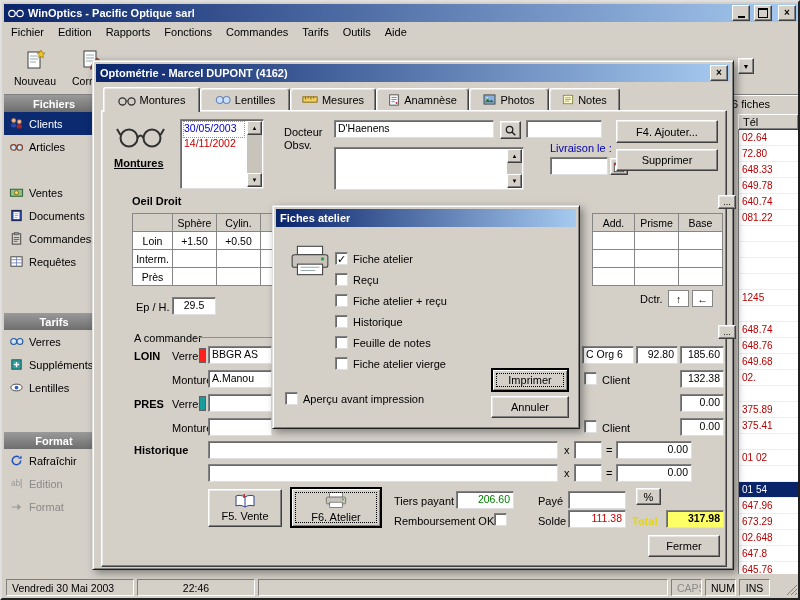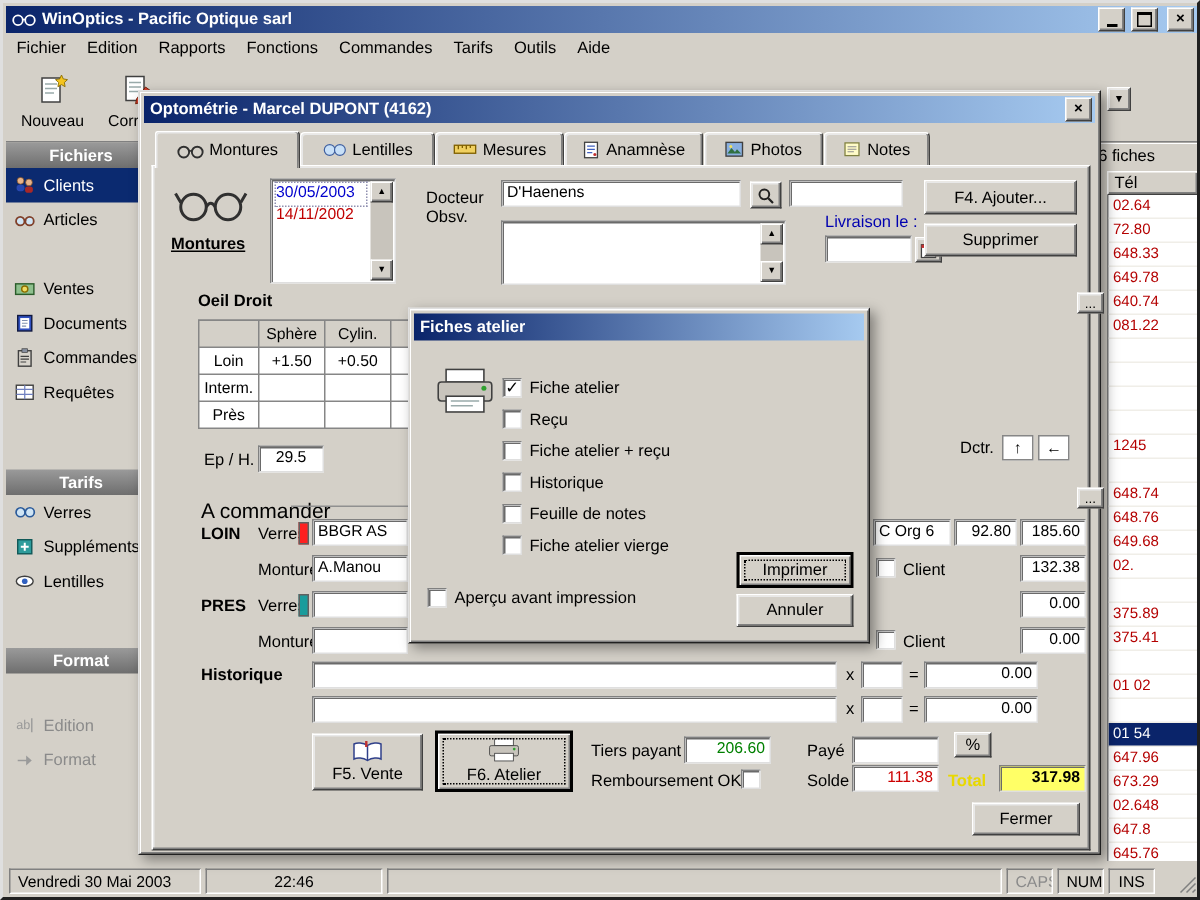--- a/index.html
+++ b/index.html
@@ -212,20 +212,29 @@
     <div class="sitem" style="top:281px">
       <span>
           <svg width="15" height="15" viewBox="0 0 16 16">
             <ellipse cx="8" cy="8" rx="6" ry="3.6" fill="#fff" stroke="#404040"></ellipse>
             <circle cx="8" cy="8" r="2" fill="#3060c0"></circle>
           </svg>
         </span>
       <span>Lentilles</span>
     </div>
     <div class="shead" style="top:337px">Format</div>
+    <div class="sitem" style="top:354px">
+      <span>
+          <svg width="15" height="15" viewBox="0 0 16 16">
+            <path d="M12.5 8a4.5 4.5 0 1 1-1.8-3.6" fill="none" stroke="#2050c0" stroke-width="1.6"></path>
+            <path d="M13.4 2.6v3.6h-3.6z" fill="#2050c0"></path>
+          </svg>
+        </span>
+      <span>Rafraîchir</span>
+    </div>
     <div class="sitem dis" style="top:377px">
       <span>
           <svg width="15" height="15" viewBox="0 0 16 16">
             <text x="2" y="11" font-size="9" fill="#9a9a9a">ab</text>
             <path d="M13 3v10" stroke="#9a9a9a"></path>
           </svg>
         </span>
       <span>Edition</span>
     </div>
     <div class="sitem dis" style="top:400px">
@@ -417,28 +426,42 @@
         <div class="gcell"></div>
         <div class="gcell"></div>
         <div class="gcell">Près</div>
         <div class="gcell"></div>
         <div class="gcell"></div>
         <div class="gcell"></div>
       </div>
       <div class="lbl" style="left:34px;top:190px">Ep / H.</div>
       <div class="field" style="left:70px;top:186px;width:44px;height:18px;text-align:center">29.5</div>
 
+      <div class="grid" style="left:490px;top:102px;grid-template-columns:41px 43px 43px;grid-template-rows:17px 17px 17px 17px">
+        <div class="gcell hd">Add.</div>
+        <div class="gcell hd">Prisme</div>
+        <div class="gcell hd">Base</div>
+        <div class="gcell"></div>
+          <div class="gcell"></div>
+          <div class="gcell"></div>
+        <div class="gcell"></div>
+          <div class="gcell"></div>
+          <div class="gcell"></div>
+        <div class="gcell"></div>
+          <div class="gcell"></div>
+          <div class="gcell"></div>
+      </div>
       <div class="lbl" style="left:538px;top:182px">Dctr.</div>
       <div class="cell" style="left:566px;top:179px;width:21px;height:17px">↑</div>
       <div class="cell" style="left:590px;top:179px;width:21px;height:17px">←</div>
 
       <div class="btn" style="left:616px;top:84px;width:18px;height:14px;font-size:9px">...</div>
       <div class="btn" style="left:616px;top:214px;width:18px;height:14px;font-size:9px">...</div>
 
-      <div class="lbl" style="left:32px;top:221px;font-size:14px">A commander</div>
+      <div class="lbl" style="left:32px;top:221px;font-size:11px">A commander</div>
       <div class="ab" style="left:92px;top:226px;width:78px;height:1px;background:#909090"></div>
 
       <div class="lbl" style="left:32px;top:239px;font-weight:bold">LOIN</div>
       <div class="lbl" style="left:70px;top:239px">Verres</div>
       <div class="swatch" style="left:97px;top:237px;background:#ff2020"></div>
       <div class="field" style="left:106px;top:235px;width:64px;height:18px">BBGR AS</div>
       <div class="field" style="left:480px;top:235px;width:52px;height:18px">C Org 6</div>
       <div class="field" style="left:534px;top:235px;width:42px;height:18px;text-align:right">92.80</div>
       <div class="field" style="left:578px;top:235px;width:44px;height:18px;text-align:right">185.60</div>
 

